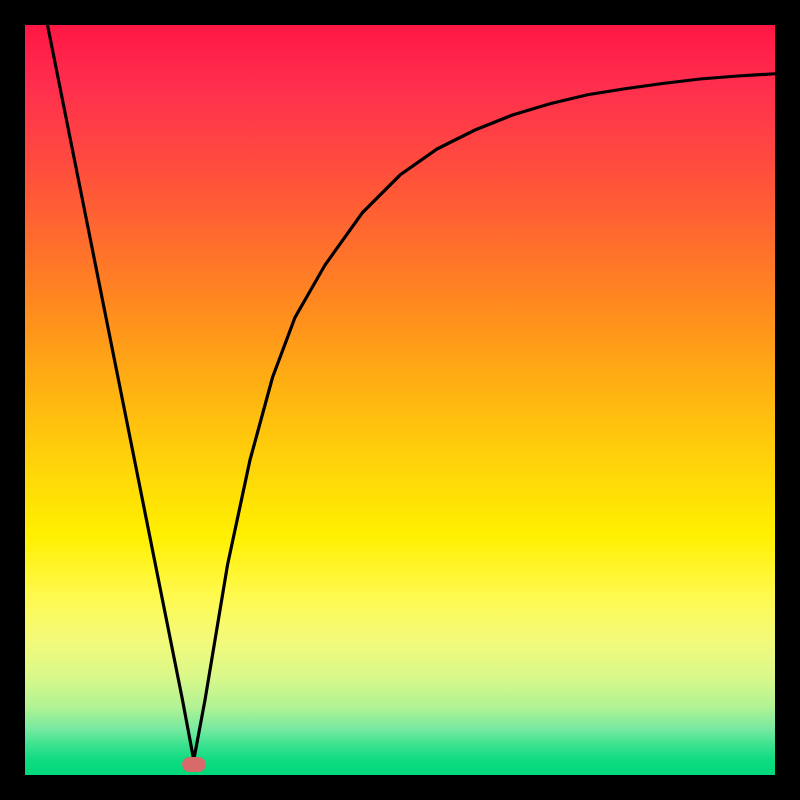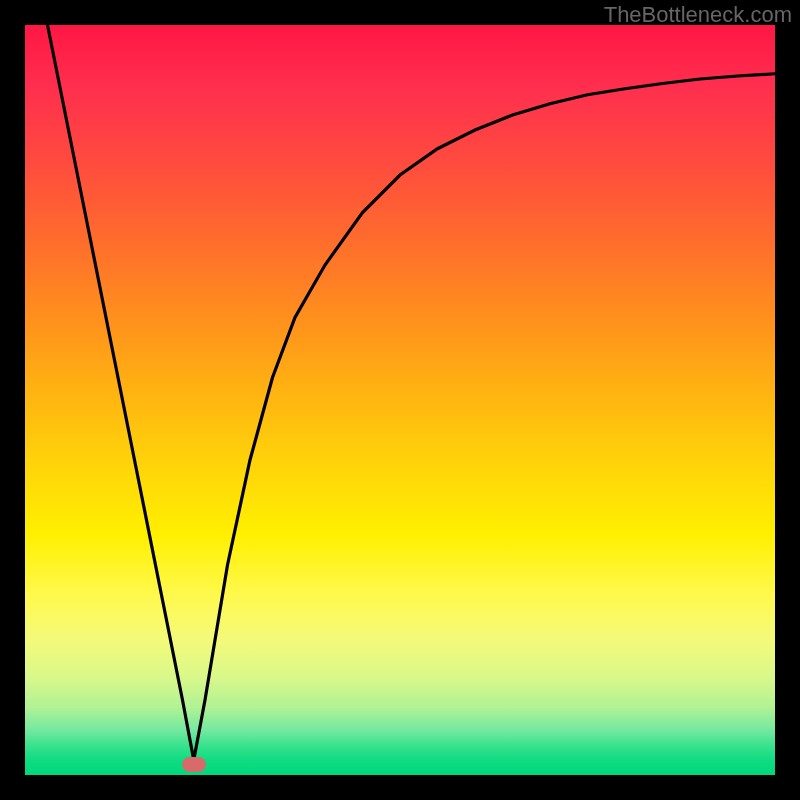--- a/index.html
+++ b/index.html
@@ -49,14 +49,13 @@
 <body>
 
 <div class="outer">
   <div class="plot-area">
     <div class="gradient-bg"></div>
     <svg class="curve-svg" viewBox="0 0 750 750" preserveAspectRatio="none">
       <path fill="none" stroke="#000" stroke-width="3.2" d="M22.50 0.00 L45.00 112.50 L67.50 225.00 L90.00 337.50 L112.50 450.00 L135.00 562.50 L157.50 675.00 L168.75 735.00 L180.00 675.00 L202.50 540.00 L225.00 435.00 L247.50 352.50 L270.00 292.50 L300.00 240.00 L337.50 187.50 L375.00 150.00 L412.50 123.75 L450.00 105.00 L487.50 90.00 L525.00 78.75 L562.50 69.75 L600.00 63.75 L637.50 58.50 L675.00 54.00 L712.50 51.00 L750.00 48.75" id="curvePath"></path>
     </svg>
     <div class="marker" id="marker" style="left: 156.75px; top: 731.75px; background: rgb(216, 106, 106);"></div>
   </div>
-  <div class="watermark">TheBottleneck.com</div>
 </div>
 
 </body></html>

